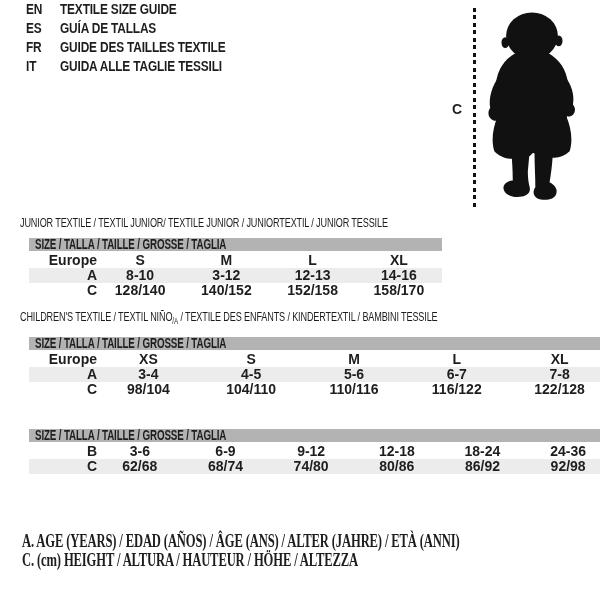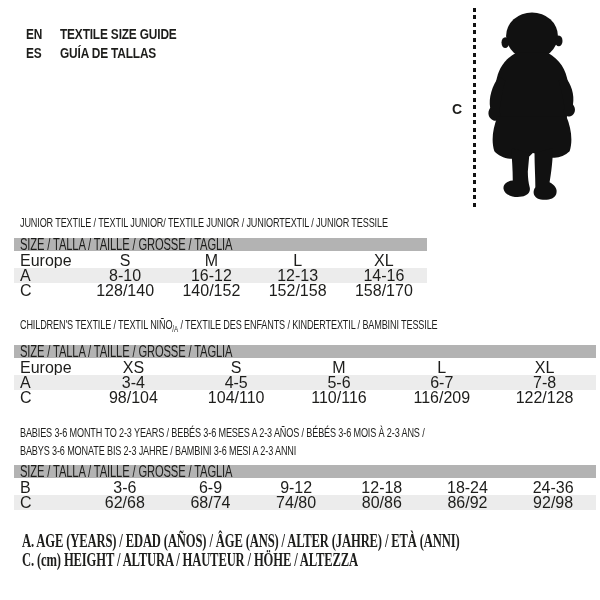--- a/index.html
+++ b/index.html
@@ -12,48 +12,48 @@
     overflow:hidden;
   }
   .canvas { position:absolute; inset:0; width:600px; height:600px; background:var(--bg,#fff); }
 
   
   .cx { display:inline-block; white-space:nowrap; transform-origin:0 50%; letter-spacing:-0.2px; }
   .sx70 { transform:scaleX(0.70); }
   .sx85 { transform:scaleX(0.85); }
 
   
-  .lang { position:absolute; left:26px; top:25px; font-size:14px; font-weight:bold; line-height:19px; }
+  .lang { position:absolute; left:26px; top:0; font-size:14px; font-weight:bold; line-height:19px; }
   .lang-row { display:flex; }
   .lang-code { width:34px; flex:0 0 34px; }
 
   
   .measure-line {
     position:absolute; left:473px; top:8px; width:3px; height:202px;
     background:repeating-linear-gradient(to bottom, var(--silhouette,#111) 0 4px, transparent 4px 7.5px);
   }
   .measure-c { position:absolute; left:452px; top:101px; font-size:14px; font-weight:bold; }
   .baby-svg { position:absolute; left:486px; top:4px; }
   .baby-svg path, .baby-svg ellipse { fill:var(--silhouette,#111); }
 
   
   .section { position:absolute; left:14px; }
   #sec-junior   { top:216px; width:413px; }
-  #sec-children { top:318px; width:582px; }
+  #sec-children { top:310px; width:582px; }
   #sec-babies   { top:424px; width:582px; }
   .sec-title { font-size:13px; font-weight:normal; line-height:14px; padding-left:6px; }
   #sec-babies .sec-title { line-height:18px; }
   .subA { font-size:9px; position:relative; top:3px; }
 
-  table.size { border-collapse:collapse; table-layout:fixed; font-size:16px; font-weight:normal; }
+  table.size { border-collapse:collapse; table-layout:fixed; font-size:14px; font-weight:bold;margin-left:15px; }
   #sec-junior table.size { width:413px; margin-top:8px; }
   #sec-children table.size { width:582px; margin-top:12px; }
   #sec-babies table.size { width:582px; margin-top:5px; }
   table.size td { padding:0; text-align:center; height:15px; line-height:15px; overflow:hidden; }
-  table.size td:first-child { text-align:left; padding-left:6px; }
+  table.size td:first-child { text-align:right; padding-left:6px; }
   table.size td.bar {
     background:var(--header_bar,#b2b2b2);
     height:13px; line-height:13px; text-align:left; padding-left:6px;
     border-bottom:2px solid var(--bg,#fff);
   }
   table.size tr.shaded { background:var(--alt_row,#ececec); }
 
   
   .footer { position:absolute; left:22px; top:532px; font-size:18px; font-weight:bold; line-height:19px;font-family:Liberation Serif, serif; }
 </style>
@@ -63,20 +63,28 @@
 <div class="canvas">
 
   <div class="lang">
     <div class="lang-row">
       <span class="lang-code"><span class="cx sx85">EN</span></span>
       <span class="cx sx85">TEXTILE SIZE GUIDE</span>
     </div>
     <div class="lang-row">
       <span class="lang-code"><span class="cx sx85">ES</span></span>
       <span class="cx sx85">GUÍA DE TALLAS</span>
+    </div>
+    <div class="lang-row">
+      <span class="lang-code"><span class="cx sx85">FR</span></span>
+      <span class="cx sx85">GUIDE DES TAILLES TEXTILE</span>
+    </div>
+    <div class="lang-row">
+      <span class="lang-code"><span class="cx sx85">IT</span></span>
+      <span class="cx sx85">GUIDA ALLE TAGLIE TESSILI</span>
     </div>
   </div>
 
   <span class="measure-c">C</span>
   <div class="measure-line"></div>
   <svg class="baby-svg" width="92" height="206" viewBox="0 0 110 230" xmlns="http://www.w3.org/2000/svg">
     <ellipse cx="55" cy="30" rx="31" ry="28"></ellipse>
     <ellipse cx="23" cy="38" rx="4.5" ry="6.5"></ellipse>
     <ellipse cx="87" cy="36" rx="4.5" ry="6.5"></ellipse>
     <path d="M36 50 L74 50 C88 58 96 70 98 86 C100 102 98 118 96 132 L14 132 C12 118 10 102 12 86 C14 70 22 58 36 50 Z"></path>
@@ -106,21 +114,21 @@
           <tr>
             <td>Europe</td>
             <td>S</td>
             <td>M</td>
             <td>L</td>
             <td>XL</td>
           </tr>
           <tr class="shaded">
             <td>A</td>
             <td>8-10</td>
-            <td>16-12</td>
+            <td>3-12</td>
             <td>12-13</td>
             <td>14-16</td>
           </tr>
           <tr>
             <td>C</td>
             <td>128/140</td>
             <td>140/152</td>
             <td>152/158</td>
             <td>158/170</td>
           </tr>
@@ -159,32 +167,28 @@
             <td>4-5</td>
             <td>5-6</td>
             <td>6-7</td>
             <td>7-8</td>
           </tr>
           <tr>
             <td>C</td>
             <td>98/104</td>
             <td>104/110</td>
             <td>110/116</td>
-            <td>116/209</td>
+            <td>116/122</td>
             <td>122/128</td>
           </tr>
         </tbody>
       </table>
   </div>
 
   <div class="section" id="sec-babies">
-    <div class="sec-title">
-      <div><span class="cx sx70">BABIES 3-6 MONTH TO 2-3 YEARS / BEBÉS 3-6 MESES A 2-3 AÑOS / BÉBÉS 3-6 MOIS À 2-3 ANS /</span></div>
-      <div><span class="cx sx70">BABYS 3-6 MONATE BIS 2-3 JAHRE / BAMBINI 3-6 MESI A 2-3 ANNI</span></div>
-    </div>
     <table class="size">
         <colgroup>
           <col style="width:68px">
           <col>
           <col>
           <col>
           <col>
           <col>
           <col>
         </colgroup>

